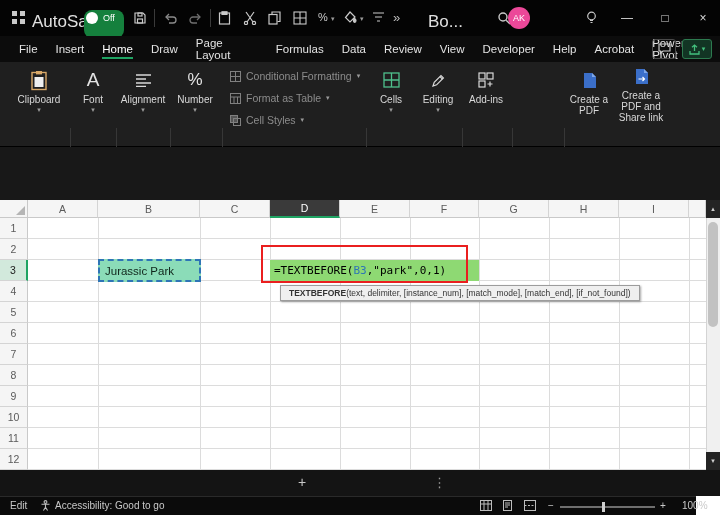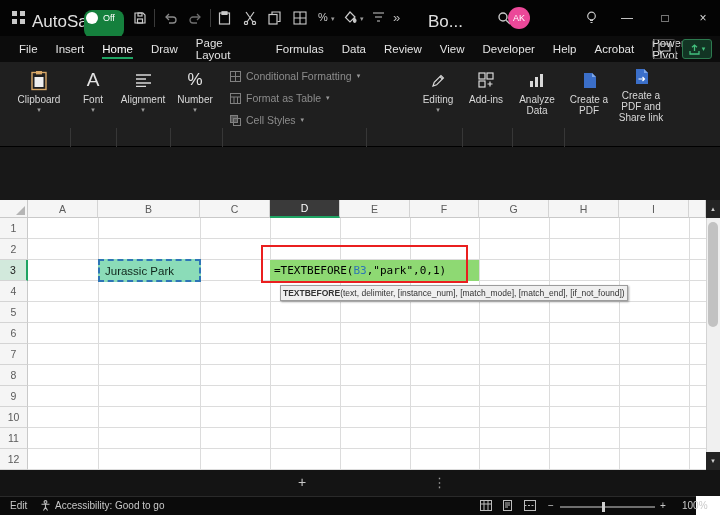--- a/index.html
+++ b/index.html
@@ -65,21 +65,21 @@
   .gridbody{position:absolute;left:28px;top:218px;width:678px;height:252px;background:#fff;
             background-image:repeating-linear-gradient(to bottom,transparent 0 20px,#dcdcdc 20px 21px)}
   .vline{position:absolute;top:218px;height:252px;width:1px;background:#dcdcdc}
   .b3{position:absolute;left:98px;top:259px;width:103px;height:23px;background:#8bdcb8;border:2px dashed #2e75b6;
       display:flex;align-items:center;padding-left:5px;font-size:11.5px;color:#0f241a}
   .d3fill{position:absolute;left:270px;top:260px;width:209px;height:21px;background:#8ed973}
   .d3text{position:absolute;left:274px;top:260px;height:21px;display:flex;align-items:center;
           font-family:"DejaVu Sans Mono",monospace;font-size:11px;color:#000;white-space:pre}
   .d3text .ref{color:#2e75b6}
   .redbox{position:absolute;left:261px;top:245px;width:207px;height:38px;border:2px solid #ea1f1f;z-index:6}
-  .tooltip{position:absolute;left:280px;top:285px;padding:2px 2px;background:#efefef;border:1px solid #9c9c9c;
+  .tooltip{position:absolute;left:280px;top:285px;padding:2px 8px;background:#efefef;border:1px solid #9c9c9c;
            box-shadow:1px 1px 2px rgba(0,0,0,.35);font-size:8.5px;color:#333;white-space:nowrap;z-index:7}
   .vscroll{position:absolute;left:706px;top:200px;width:14px;height:270px;background:#f0f0f0;border-left:1px solid #d4d4d4}
   .vsbtn{position:absolute;left:706px;width:14px;height:18px;background:#242424;color:#cfcfcf;font-size:7px;
          display:flex;align-items:center;justify-content:center}
   .vthumb{position:absolute;left:708px;top:222px;width:10px;height:105px;background:#c2c2c2;border-radius:5px}
 
   
   .tabbar{left:0;top:470px;width:720px;height:26px;background:#141414}
   .tabnav{position:absolute;top:475px;font-size:13px;color:#9a9a9a}
 
@@ -279,20 +279,30 @@
       <svg width="11" height="11" viewBox="0 0 11 11" fill="none" stroke="#808080" stroke-width="1">
           <rect x="0.5" y="0.5" width="7" height="7" fill="#555"></rect>
           <rect x="3.5" y="3.5" width="7" height="7"></rect>
         </svg>
       <span>Cell Styles</span>
       <span class="drop">▾</span>
     </div>
     <div class="rgroup-label" style="left:250px;width:80px">Styles</div>
     <div class="rsep" style="left:366px"></div>
 
+    <div class="rbtn" style="left:368px;top:6px;width:46px">
+      <span class="ric">
+        <svg width="17" height="16" viewBox="0 0 17 16" fill="none" stroke="#4fc08d" stroke-width="1.3">
+            <rect x="1" y="1" width="15" height="14"></rect>
+            <path d="M8.5 1v14M1 8h15"></path>
+          </svg>
+      </span>
+      <span class="rlab">Cells</span>
+      <span class="rdrop">▾</span>
+    </div>
 
     <div class="rbtn" style="left:416px;top:6px;width:44px">
       <span class="ric">
         <svg width="15" height="15" viewBox="0 0 15 15" fill="none" stroke="#d9d9d9" stroke-width="1.2">
             <path d="M2 13l1.2-3.6L10 2.6l2.4 2.4L5.6 11.8 2 13z"></path>
             <path d="M9 3.6l2.4 2.4"></path>
           </svg>
       </span>
       <span class="rlab">Editing</span>
       <span class="rdrop">▾</span>
@@ -306,32 +316,20 @@
             <rect x="9" y="1" width="6" height="6"></rect>
             <rect x="1" y="9" width="6" height="6"></rect>
             <path d="M12 9.5v5M9.5 12h5"></path>
           </svg>
       </span>
       <span class="rlab">Add-ins</span>
     </div>
     <div class="rgroup-label" style="left:464px;width:44px">Add-ins</div>
     <div class="rsep" style="left:512px"></div>
 
-    <div class="rbtn" style="left:514px;top:6px;width:46px">
-      <span class="ric">
-        <svg width="16" height="15" viewBox="0 0 16 15">
-            <g fill="#d9d9d9">
-              <rect x="1" y="8" width="3" height="6"></rect>
-              <rect x="6" y="4" width="3" height="10"></rect>
-              <rect x="11" y="1" width="3" height="13"></rect>
-            </g>
-          </svg>
-      </span>
-      <span class="rlab">Analyze Data</span>
-    </div>
     <div class="rsep" style="left:564px"></div>
 
     <div class="rbtn" style="left:566px;top:6px;width:46px">
       <span class="ric">
         <svg width="15" height="17" viewBox="0 0 15 17">
             <path d="M2 1h8l4 4v11H2z" fill="#3b6fc9"></path>
             <path d="M10 1l4 4h-4z" fill="#7ea7e8"></path>
           </svg>
       </span>
       <span class="rlab">Create a PDF</span>

